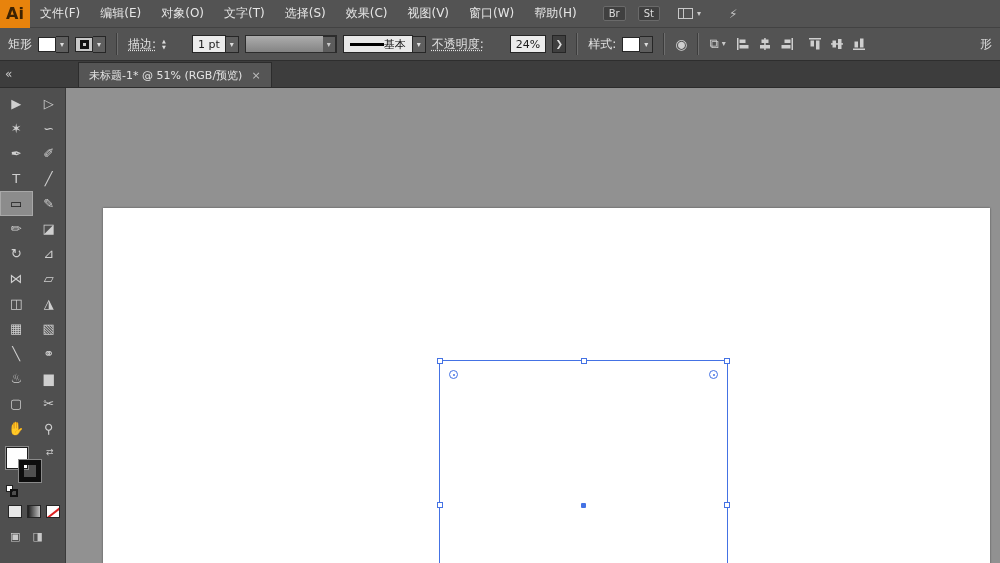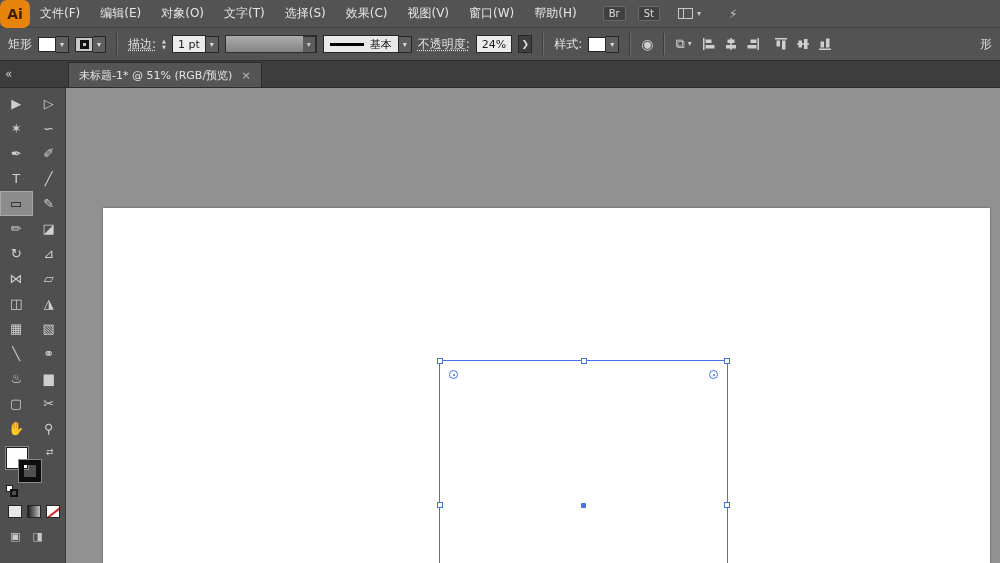--- a/index.html
+++ b/index.html
@@ -2,44 +2,44 @@
 <html><head>
 <meta charset="utf-8">
 <style>
   * { box-sizing: border-box; margin: 0; padding: 0; }
   html,body { width:1000px; height:563px; overflow:hidden; }
   body { font-family:"DejaVu Sans","Liberation Sans",sans-serif; background:#535353; }
   .app { width:1000px; height:563px; display:flex; flex-direction:column; }
 
   
   .menubar { height:28px; background:#535353; display:flex; align-items:center; border-bottom:1px solid #424242; flex:0 0 auto; }
-  .logo { width:30px; height:28px; background:#E8830C; color:#3d2202; font-weight:bold; font-size:14px; display:flex; align-items:center; justify-content:center;border-radius:7px; }
+  .logo { width:30px; height:28px; background:#E8830C; color:#3d2202; font-weight:bold; font-size:16px; display:flex; align-items:center; justify-content:center; }
   .menu-item { padding:0 10px; font-size:12px; color:#E6E6E6; height:100%; display:flex; align-items:center; cursor:default; }
   .mb-badge { margin-left:16px; font-size:10px; color:#ddd; background:#404040; border:1px solid #6a6a6a; border-radius:2px; padding:1px 5px; }
   .mb-badge.second { margin-left:12px; }
   .ws { margin-left:18px; display:flex; align-items:center; gap:4px; }
   .ws-icon { width:15px; height:11px; border:1px solid #c8c8c8; position:relative; }
   .ws-icon::after { content:""; position:absolute; left:4px; top:0; bottom:0; width:1px; background:#c8c8c8; }
   .chev { color:#c8c8c8; font-size:8px; line-height:1; }
   .sync { margin-left:28px; color:#c8c8c8; font-size:12px; }
 
   
   .optionsbar { height:33px; background:#535353; border-bottom:1px solid #2e2e2e; display:flex; align-items:center; padding:0 8px; gap:6px; font-size:12px; color:#E2E2E2; flex:0 0 auto; }
   .link { text-decoration:underline; text-decoration-style:dotted; text-underline-offset:2px; }
   .sep { width:2px; height:22px; background:#3c3c3c; border-right:1px solid #6e6e6e; margin:0 4px; }
   .swatch-ctrl { display:flex; align-items:center; }
   .swatch { width:18px; height:15px; background:#fff; border:1px solid #262626; }
   .dd-chev { width:13px; height:17px; display:flex; align-items:center; justify-content:center; color:#ddd; font-size:8px; border:1px solid #262626; border-left:none; background:#5e5e5e; }
   .stroke-mini { width:18px; height:15px; border:1px solid #262626; background:#c9c9c9; display:flex; align-items:center; justify-content:center; }
   .stroke-hole { width:9px; height:9px; border:3px solid #111; background:transparent; }
   .spinner { display:flex; flex-direction:column; justify-content:center; gap:1px; }
   .spinner span { font-size:5px; line-height:5px; color:#ddd; }
-  .field { background:#ececec; color:#1c1c1c; border:1px solid #262626; height:18px; display:flex; align-items:center; padding:0 5px; font-size:11px; }
+  .field { background:#ececec; color:#1c1c1c; border:1px solid #262626; height:18px; display:flex; align-items:center; padding:0 5px; font-size:11px;margin-left:20px; }
   .brush-dd { width:92px; height:18px; background:linear-gradient(#bdbdbd,#8d8d8d); border:1px solid #262626; opacity:.85; display:flex; justify-content:flex-end; }
-  .profile-dd { display:flex; align-items:center; gap:6px; background:#e9e9e9; border:1px solid #262626; height:18px; padding:0 6px; color:#111; font-size:11px; }
+  .profile-dd { display:flex; align-items:center; background:#e9e9e9; border:1px solid #262626; height:18px; padding:0 6px; color:#111; font-size:11px; }
   .profile-line { width:34px; height:3px; background:#000; }
   .more-btn { width:14px; height:18px; background:#3f3f3f; border:1px solid #262626; color:#ddd; font-size:9px; display:flex; align-items:center; justify-content:center; }
   .globe { color:#cfcfcf; font-size:14px; }
   .doc-ctl { display:flex; align-items:center; gap:3px; color:#cfcfcf; font-size:13px; }
   .align-group { display:flex; align-items:center; gap:8px; margin:0 4px; }
   .align-ic svg { display:block; }
   .overflow-label { margin-left:auto; font-size:12px; color:#ddd; }
 
   
   .workrow { flex:1; display:flex; min-height:0; }
@@ -61,21 +61,21 @@
   .mode-row { display:flex; gap:5px; margin:8px 0 0 8px; }
   .mode-btn { width:14px; height:13px; border:1px solid #262626; background:#e8e8e8; }
   .mode-btn.gradient { background:linear-gradient(90deg,#1d1d1d,#c2c2c2); }
   .mode-btn.none { position:relative; background:#fff; overflow:hidden; }
   .mode-btn.none::after { content:""; position:absolute; left:-3px; top:5px; width:22px; height:2px; background:#d22; transform:rotate(-38deg); }
   .bottom-icons { display:flex; gap:12px; margin:12px 0 0 10px; color:#c9c9c9; font-size:11px; }
 
   
   .maincol { flex:1; display:flex; flex-direction:column; min-width:0; }
   .tabstrip { height:27px; background:#3d3d3d; display:flex; align-items:flex-end; border-bottom:1px solid #2c2c2c; flex:0 0 auto; }
-  .tab { height:25px; background:#555555; display:flex; align-items:center; gap:9px; padding:0 10px; font-size:11px; color:#e3e3e3; border:1px solid #2c2c2c; border-bottom:none; margin-left:2px; }
+  .tab { height:25px; background:#555555; display:flex; align-items:center; gap:9px; padding:0 10px; font-size:11px; color:#e3e3e3; border:1px solid #2c2c2c; border-bottom:none; margin-left:12px; }
   .tab .close { color:#bdbdbd; font-size:11px; }
   .canvas { flex:1; background:#919191; position:relative; overflow:hidden; }
   .artboard { position:absolute; left:37px; top:120px; width:887px; height:620px; background:#ffffff; box-shadow:0 0 2px rgba(0,0,0,.45); }
 
   .sel-rect { position:absolute; left:336px; top:152px; width:289px; height:290px; border:1px solid #4472E4; }
   .handle { position:absolute; width:6px; height:6px; background:#fff; border:1px solid #4472E4; }
   .h-nw{left:-3px;top:-3px} .h-n{left:50%;margin-left:-3px;top:-3px} .h-ne{right:-3px;top:-3px}
   .h-w{left:-3px;top:50%;margin-top:-3px} .h-e{right:-3px;top:50%;margin-top:-3px}
   .corner-widget { position:absolute; width:9px; height:9px; border:1px solid #4472E4; border-radius:50%; }
   .corner-widget::after { content:""; position:absolute; left:2.5px; top:2.5px; width:2px; height:2px; background:#4472E4; border-radius:50%; }

